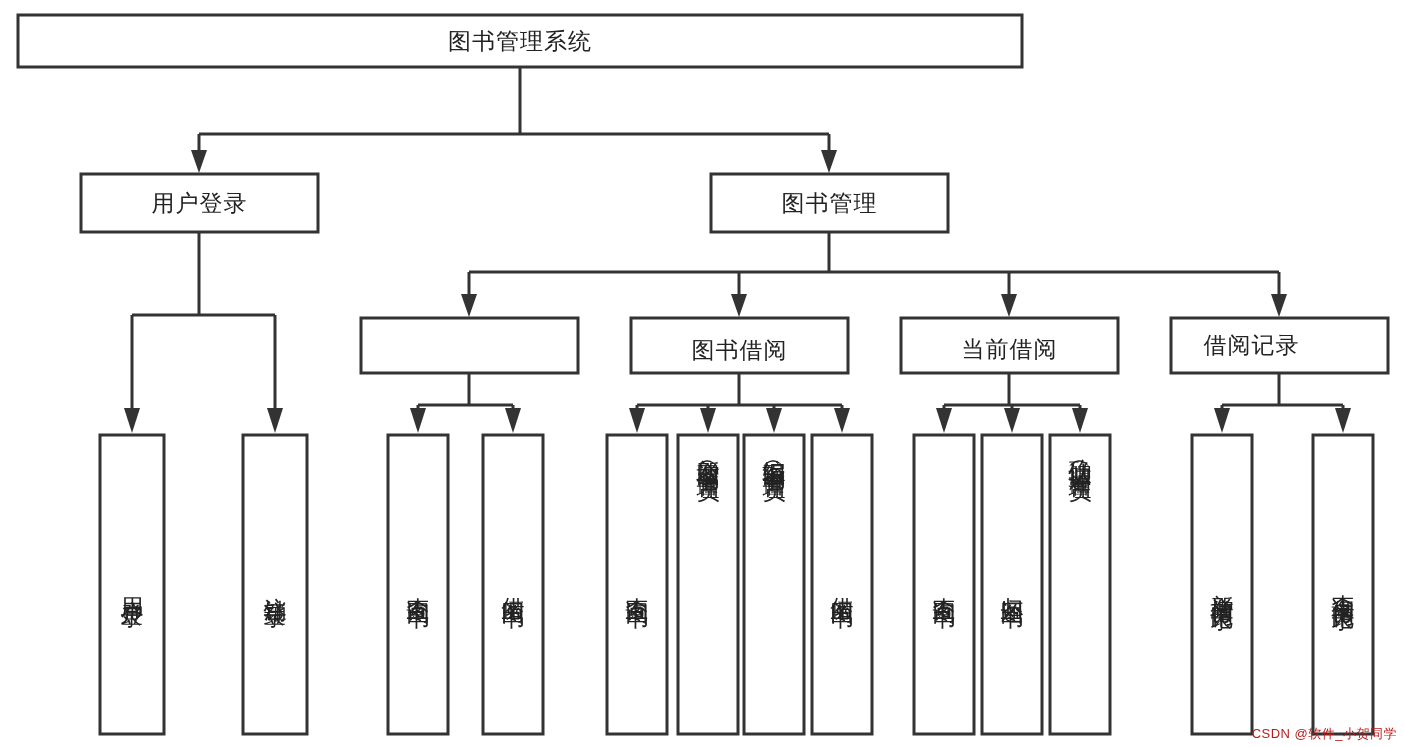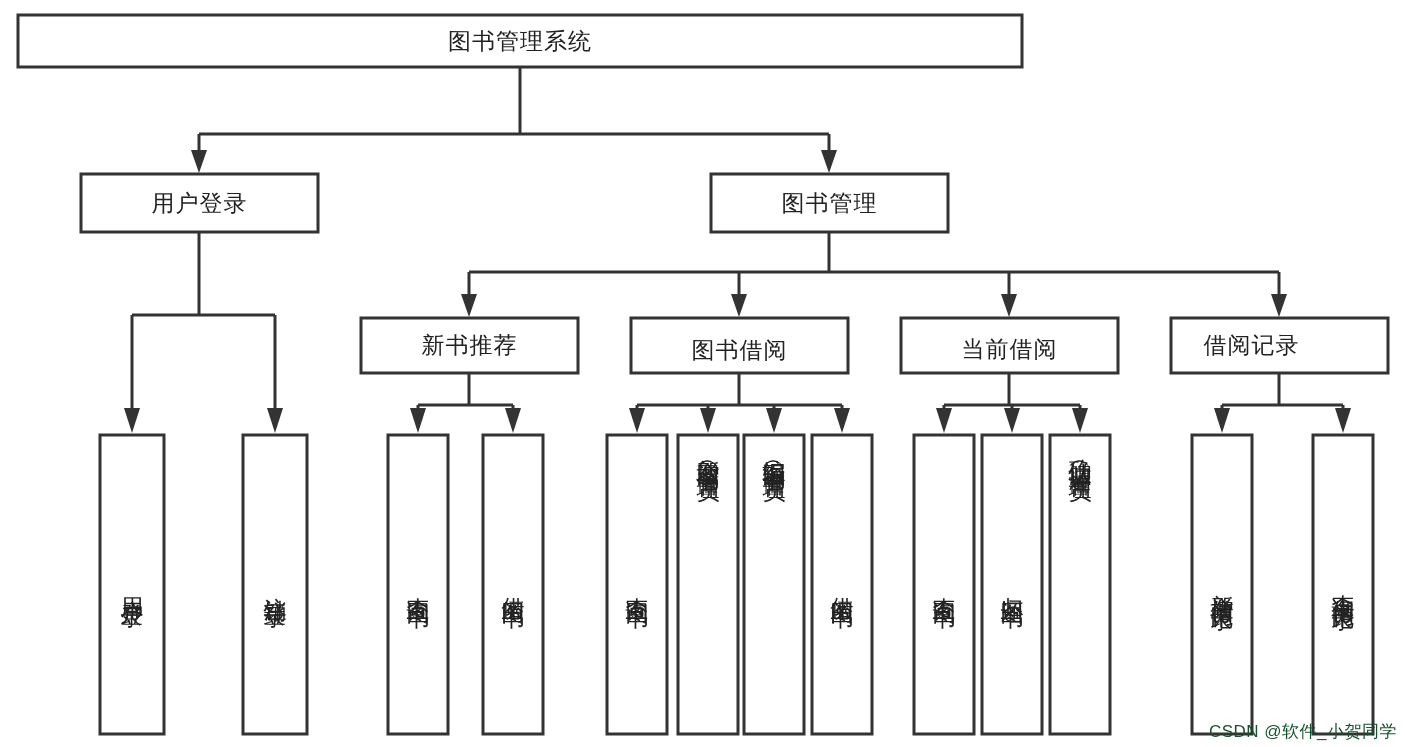--- a/index.html
+++ b/index.html
@@ -66,22 +66,22 @@
   }
   .node-label-v.top-aligned {
     justify-content: flex-start;
     padding-top: 6px;
     box-sizing: border-box;
   }
   .watermark {
     position: absolute;
     right: 8px;
     bottom: 4px;
-    font-size: 17px;
-    color: #14532d;
+    font-size: 13px;
+    color: #b91c1c;
     letter-spacing: 0.5px;
     white-space: nowrap;
     pointer-events: none;
   }
 </style>
 </head>
 <body>
 
 <div id="diagram-root">
 
@@ -179,21 +179,20 @@
       <polygon class="arrow-head" points="1214,408 1230,408 1222,433"></polygon>
       <polygon class="arrow-head" points="1335,408 1351,408 1343,433"></polygon>
     </g>
   </svg>
 
   <div class="node-label-h" style="left:18px; top:15px; width:1004px; height:52px;text-align:center;">图书管理系统</div>
 
   <div class="node-label-h" style="left:81px; top:174px; width:237px; height:58px;">用户登录</div>
   <div class="node-label-h" style="left:711px; top:174px; width:237px; height:58px;border-radius:15px;">图书管理</div>
 
-  <div class="node-label-h" style="left:361px; top:318px; width:217px; height:55px;">新书推荐</div>
   <div class="node-label-h" style="left:631px; top:318px; width:217px; height:65px;font-family:Liberation Mono, monospace;">图书借阅</div>
   <div class="node-label-h" style="left:901px; top:318px; width:217px; height:62px;">当前借阅</div>
   <div class="node-label-h" style="left:1143px; top:318px; width:217px; height:55px;">借阅记录</div>
 
   <div class="node-label-v" style="left:100px; top:435px; width:64px; height:299px;">用户登录</div>
   <div class="node-label-v" style="left:243px; top:435px; width:64px; height:299px;">注销登录</div>
 
   <div class="node-label-v" style="left:388px; top:435px; width:60px; height:299px;">查询图书</div>
   <div class="node-label-v" style="left:483px; top:435px; width:60px; height:299px;">借阅图书</div>
 

